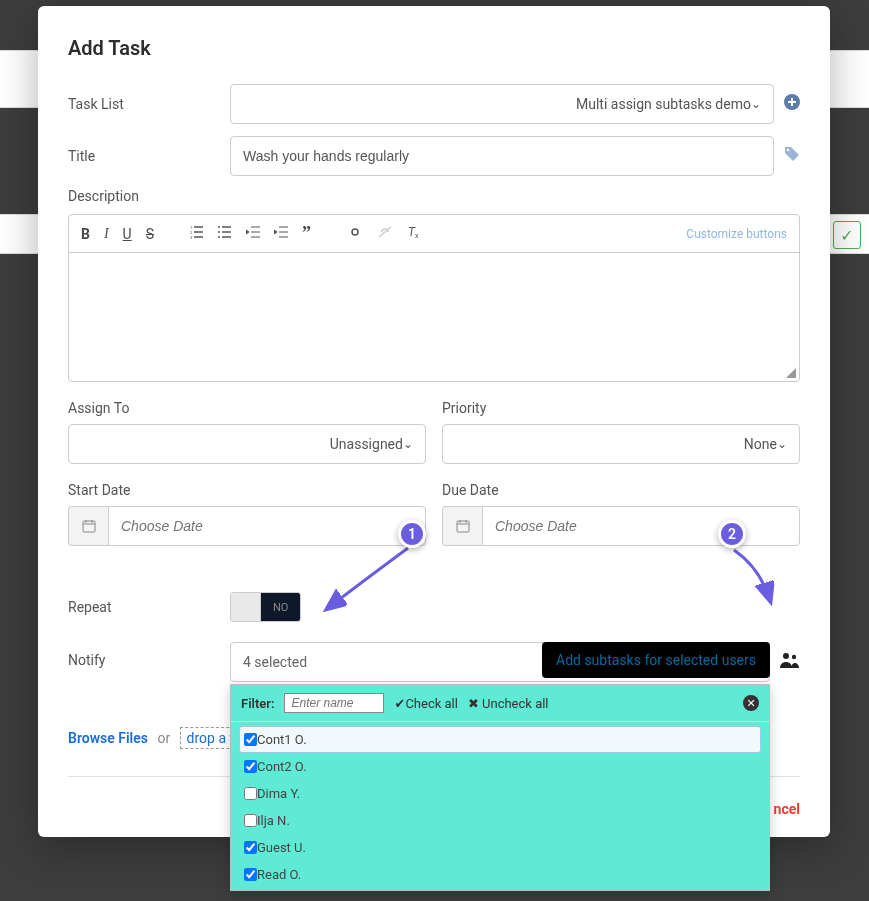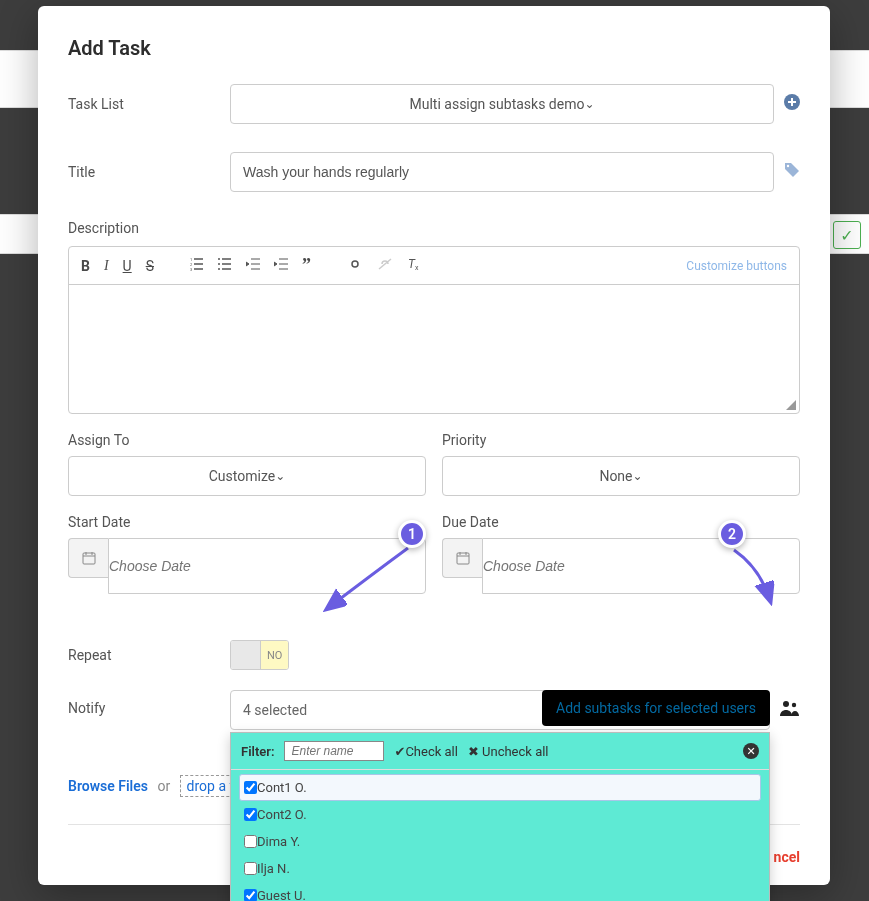--- a/index.html
+++ b/index.html
@@ -23,21 +23,21 @@
 }
 .modal h2 {
   font-size: 20px;
   font-weight: 600;
   color: #2d2d2d;
   margin-bottom: 24px;
 }
 .form-row {
   display: flex;
   align-items: center;
-  margin-bottom: 28px;
+  margin-bottom: 12px;
 }
 .form-row label {
   width: 162px;
   font-size: 14px;
   color: #555;
 }
 .form-row .field-wrap {
   flex: 1;
   display: flex;
   align-items: center;
@@ -47,21 +47,21 @@
   flex: 1;
   height: 40px;
   border: 1px solid #ccc;
   border-radius: 4px;
   padding: 0 12px;
   font-size: 14px;
   color: #555;
   background: #fff;
   display: flex;
   align-items: center;
-  justify-content: center;
+  justify-content: flex-end;
 }
 .text-input input {
   border: none;
   outline: none;
   width: 100%;
   font-size: 14px;
   color: #555;
 }
 .chevron {
   font-size: 12px;
@@ -133,48 +133,48 @@
   border-right: none;
   border-radius: 4px 0 0 4px;
   display: flex;
   align-items: center;
   justify-content: center;
   background: #f3f3f3;
   color: #888;
 }
 .date-input {
   flex: 1;
-  height: 56px;
+  height: 40px;
   border: 1px solid #ccc;
   border-radius: 0 4px 4px 0;
-  padding: 0 0;
+  padding: 0 12px;
   font-size: 14px;
   font-style: italic;
   color: #888;
 }
 .repeat-row { margin-top: 46px; margin-bottom: 20px; }
 .toggle {
   display: inline-flex;
   border: 1px solid #ccc;
   border-radius: 3px;
   overflow: hidden;
   height: 30px;
 }
 .toggle .knob {
   width: 30px;
   background: #e8e8e8;
   border-right: 1px solid #ccc;
 }
 .toggle .lbl {
-  padding: 0 6px;
+  padding: 0 12px;
   display: flex;
   align-items: center;
   font-size: 11px;
   color: #888;
-  background: #fef9c3;
+  background: #0f172a;
 }
 .notify-row { align-items: flex-start; }
 .notify-row label { padding-top: 10px; }
 .notify-select {
   flex: 1;
   border: 1px solid #ccc;
   border-radius: 4px;
   height: 40px;
   padding: 0 12px;
   display: flex;
@@ -415,21 +415,21 @@
       <div class="editor-body">
         <div class="resize-handle"></div>
       </div>
     </div>
   </div>
 
   <div class="two-col">
     <div class="col">
       <label>Assign To</label>
       <div class="select">
-        <span>Customize</span>
+        <span>Unassigned</span>
         <span class="chevron">⌄</span>
       </div>
     </div>
     <div class="col">
       <label>Priority</label>
       <div class="select">
         <span>None</span>
         <span class="chevron">⌄</span>
       </div>
     </div>

